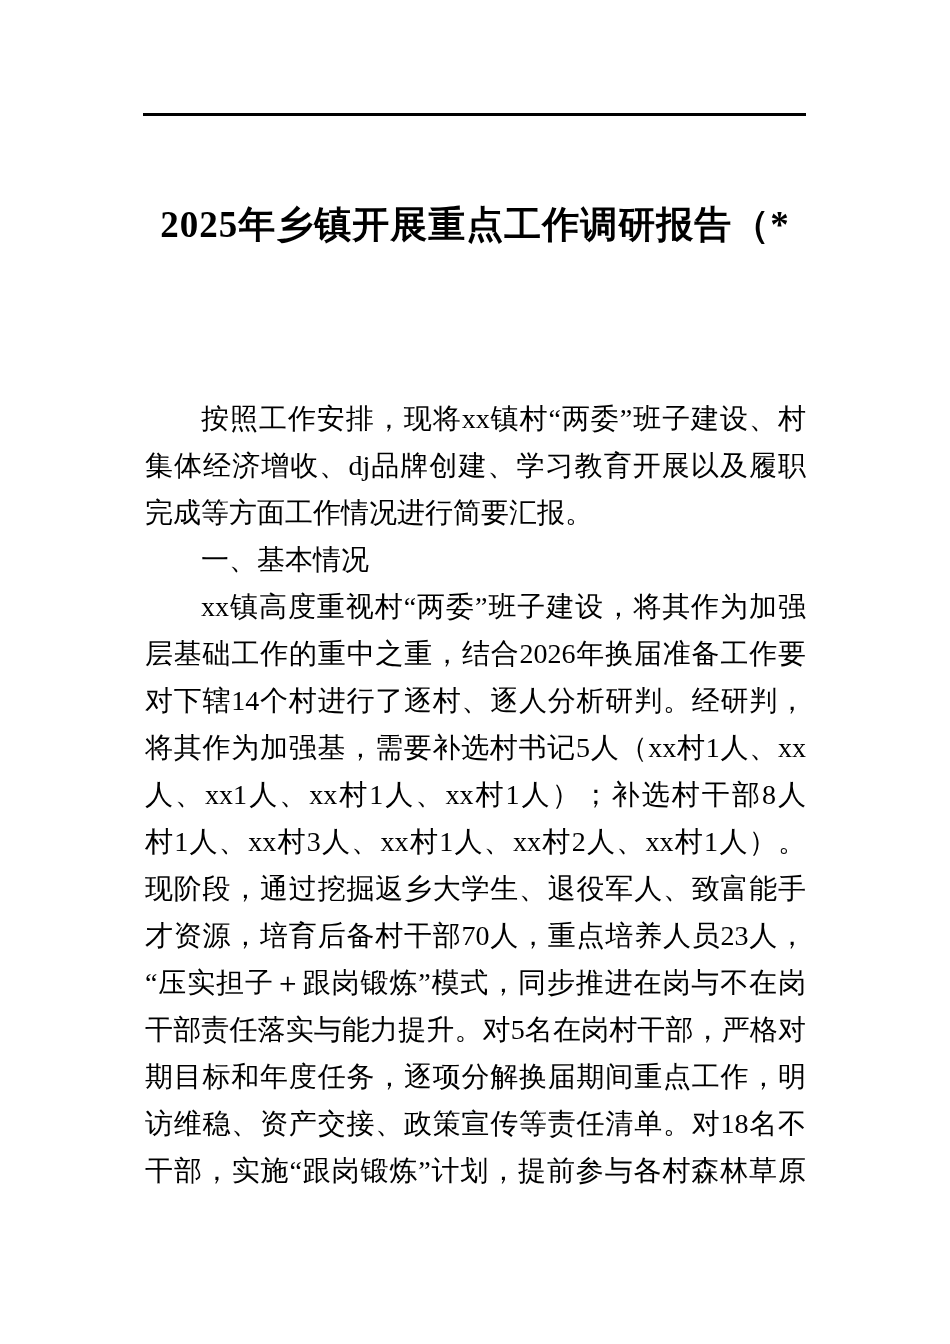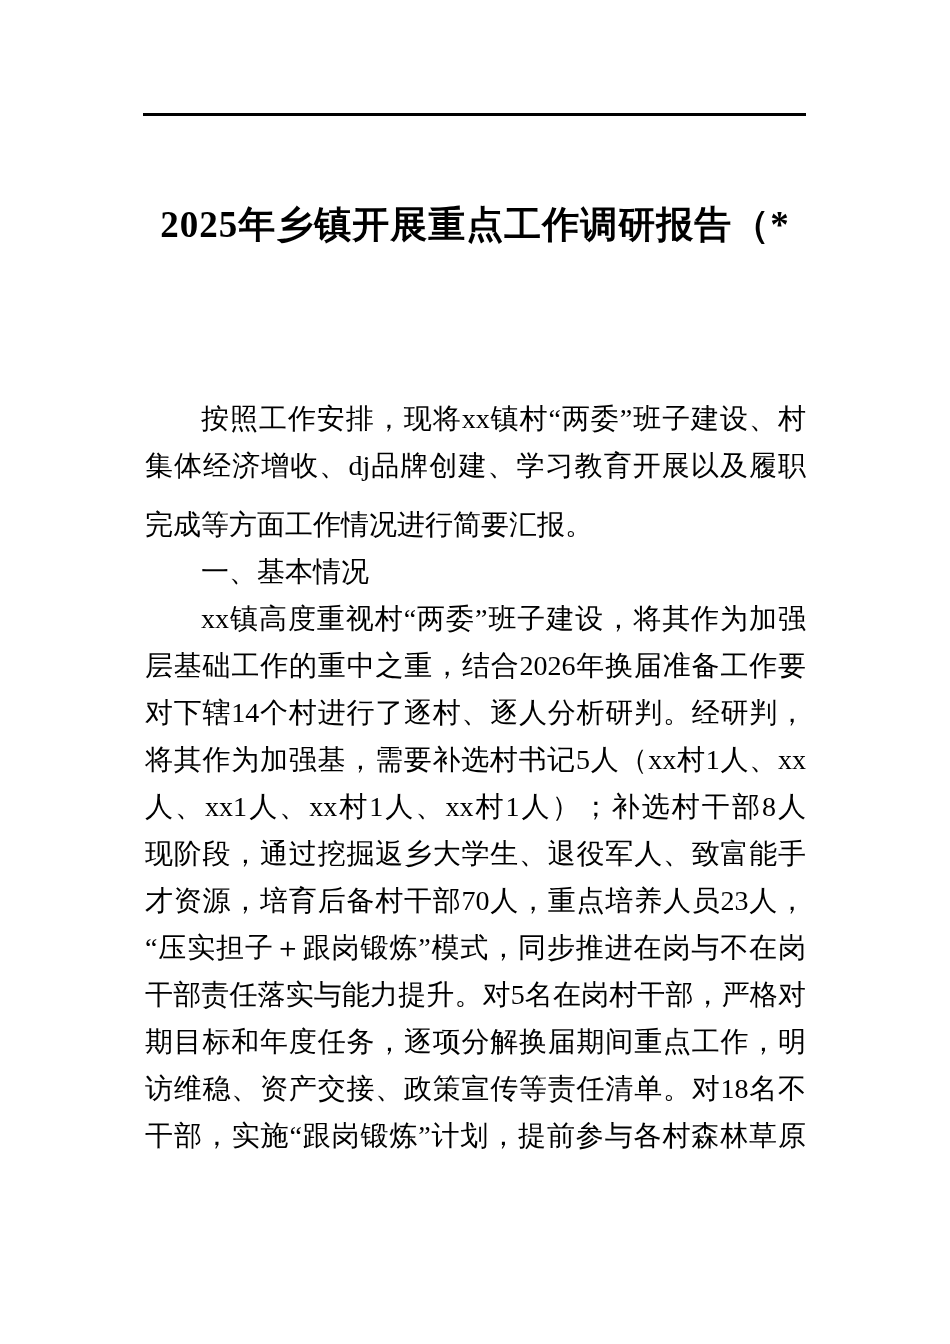--- a/index.html
+++ b/index.html
@@ -47,21 +47,21 @@
     font-size: 28px;
     line-height: 47px;
   }
   .line {
     height: 47px;
     overflow: hidden;
     text-align: justify;
     text-align-last: justify;
   }
   .indent { text-indent: 56px; }
-  .pend { text-align-last: left; margin-top: 12px; }
+  .pend { text-align-last: left; }
   .h1 {
     font-family: "Liberation Sans", "DejaVu Sans", sans-serif;
     font-weight: normal;
     text-align-last: left;
     text-indent: 56px;
   }
   .h2 {
     font-weight: bold;
     text-align-last: left;
     text-indent: 56px;
@@ -88,20 +88,21 @@
 
     <div class="line h1">一、基本情况</div>
 
 
     <div>
       <div class="line indent">xx镇高度重视村“两委”班子建设，将其作为加强基</div>
       <div class="line">层基础工作的重中之重，结合2026年换届准备工作要求，</div>
       <div class="line">对下辖14个村进行了逐村、逐人分析研判。经研判，参照</div>
       <div class="line">将其作为加强基，需要补选村书记5人（xx村1人、xx村1</div>
       <div class="line">人、xx1人、xx村1人、xx村1人）；补选村干部8人（xx</div>
+      <div class="line">村1人、xx村3人、xx村1人、xx村2人、xx村1人）。</div>
       <div class="line">现阶段，通过挖掘返乡大学生、退役军人、致富能手等人</div>
       <div class="line">才资源，培育后备村干部70人，重点培养人员23人，采用</div>
       <div class="line">“压实担子＋跟岗锻炼”模式，同步推进在岗与不在岗村</div>
       <div class="line">干部责任落实与能力提升。对5名在岗村干部，严格对照任</div>
       <div class="line">期目标和年度任务，逐项分解换届期间重点工作，明确信</div>
       <div class="line">访维稳、资产交接、政策宣传等责任清单。对18名不在岗</div>
       <div class="line">干部，实施“跟岗锻炼”计划，提前参与各村森林草原防</div>
     </div>
 
   </div>

